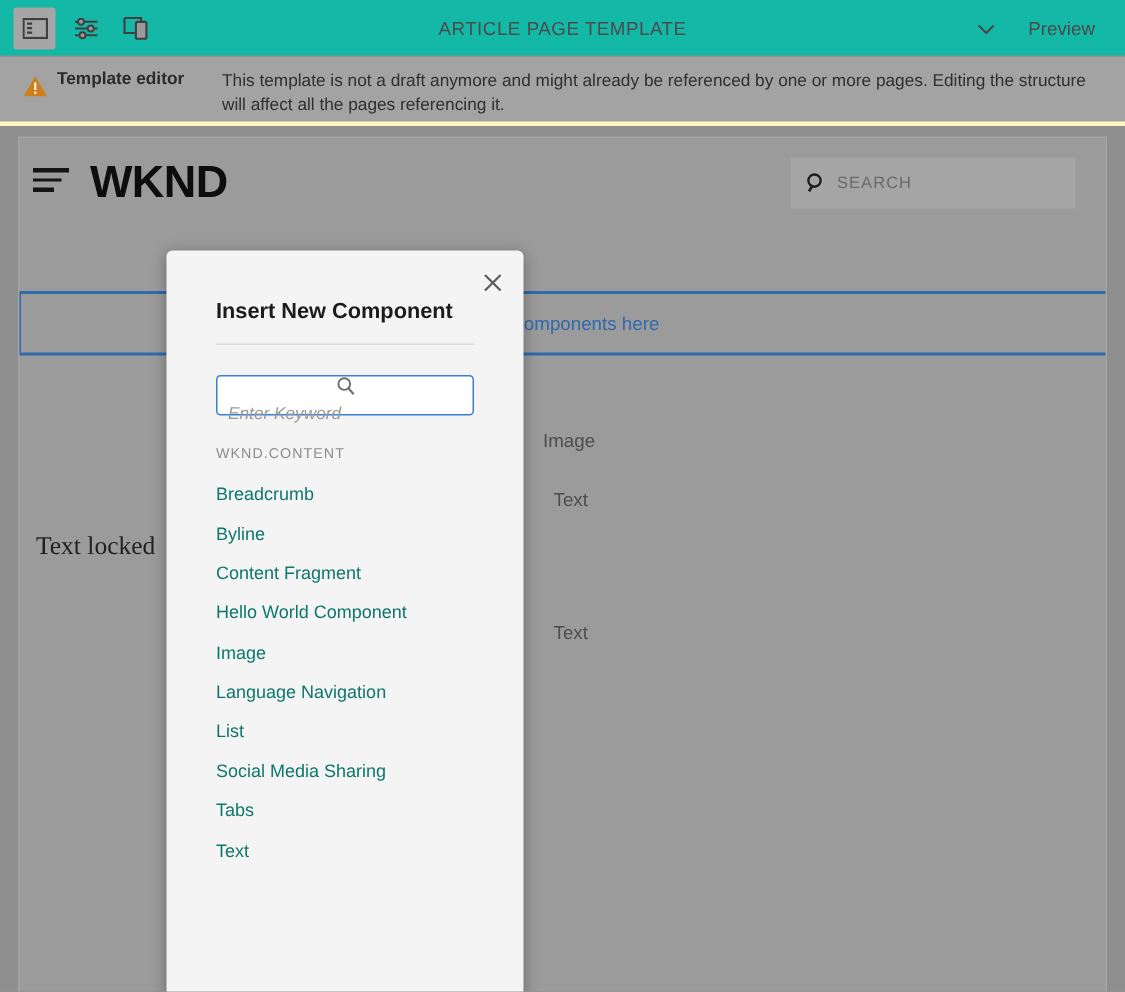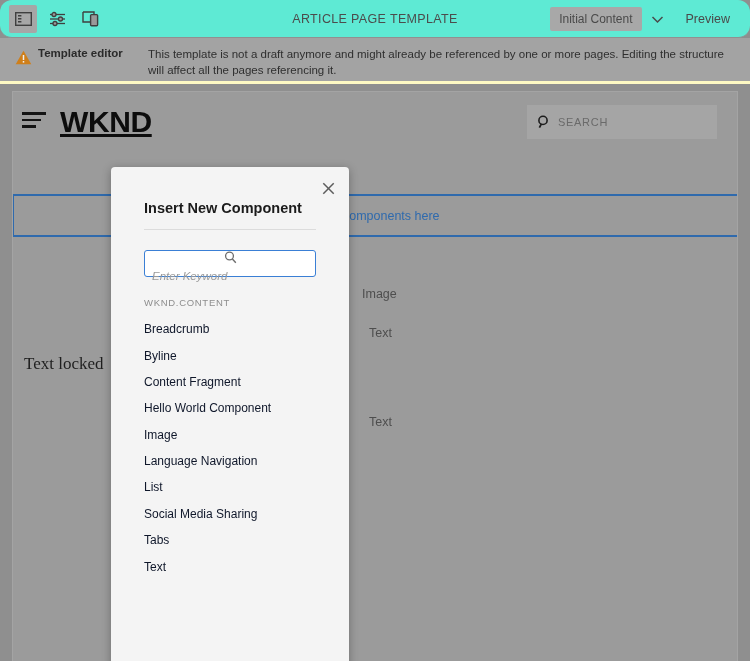--- a/index.html
+++ b/index.html
@@ -18,25 +18,24 @@
     width: 750px;
     height: 661px;
     background: #8f8f8f;
   }
 
   
   .topbar {
     position: absolute;
     left: 0; top: 0;
     width: 750px; height: 38px;
-    background: #5eead4;
+    background: #14b8a6;
     display: flex;
     align-items: center;
     border-bottom: 1px solid #909090;
-    border-radius: 12px;
   }
   .topbar-left {
     display: flex;
     align-items: center;
     padding-left: 9px;
     gap: 6px;
   }
   .tb-btn {
     width: 28px; height: 28px;
     display: flex;
@@ -152,21 +151,20 @@
   .hamburger i:nth-child(2) { width: 19px; }
   .hamburger i:nth-child(3) { width: 14px; }
 
   .wknd-logo {
     position: absolute;
     left: 47px; top: 13px;
     font-size: 30px;
     font-weight: bold;
     letter-spacing: -0.4px;
     color: #0d0d0d;
-    text-decoration: underline;
   }
 
   .searchbox {
     position: absolute;
     right: 20px; top: 13px;
     width: 190px; height: 34px;
     background: #a5a5a5;
     display: flex;
     align-items: center;
     padding-left: 10px;
@@ -279,21 +277,21 @@
     margin: 20px 0 0 33px;
     font-size: 9.5px;
     letter-spacing: 0.7px;
     color: #8d8d8d;
   }
 
   .comp-list { margin-top: 8px; }
   .comp-item {
     padding: 6.2px 0 6.2px 33px;
     font-size: 12px;
-    color: #0f172a;
+    color: #0f766e;
     cursor: pointer;
   }
 
   svg { display: block; }
 </style>
 </head>
 <body>
 
 <div id="app">
 
@@ -330,21 +328,20 @@
             <path d="M1 1 H12 V4 M1 1 V11 H8" fill="none" stroke="#3f3f3f" stroke-width="1.4"></path>
             <rect x="8.6" y="3.6" width="7" height="11.2" rx="1" fill="#9a9a9a" stroke="#3f3f3f" stroke-width="1.4"></rect>
           </svg>
         </span>
       </div>
     </div>
 
     <div class="topbar-title">ARTICLE PAGE TEMPLATE</div>
 
     <div class="topbar-right">
-      <div class="chip">Initial Content</div>
       <div class="caret-btn">
         <span>
           <svg width="13" height="9" viewBox="0 0 13 9">
             <path d="M1.5 2 L6.5 7 L11.5 2" fill="none" stroke="#4a4a4a" stroke-width="1.5"></path>
           </svg>
         </span>
       </div>
       <div class="preview-btn">Preview</div>
     </div>
   </div>

